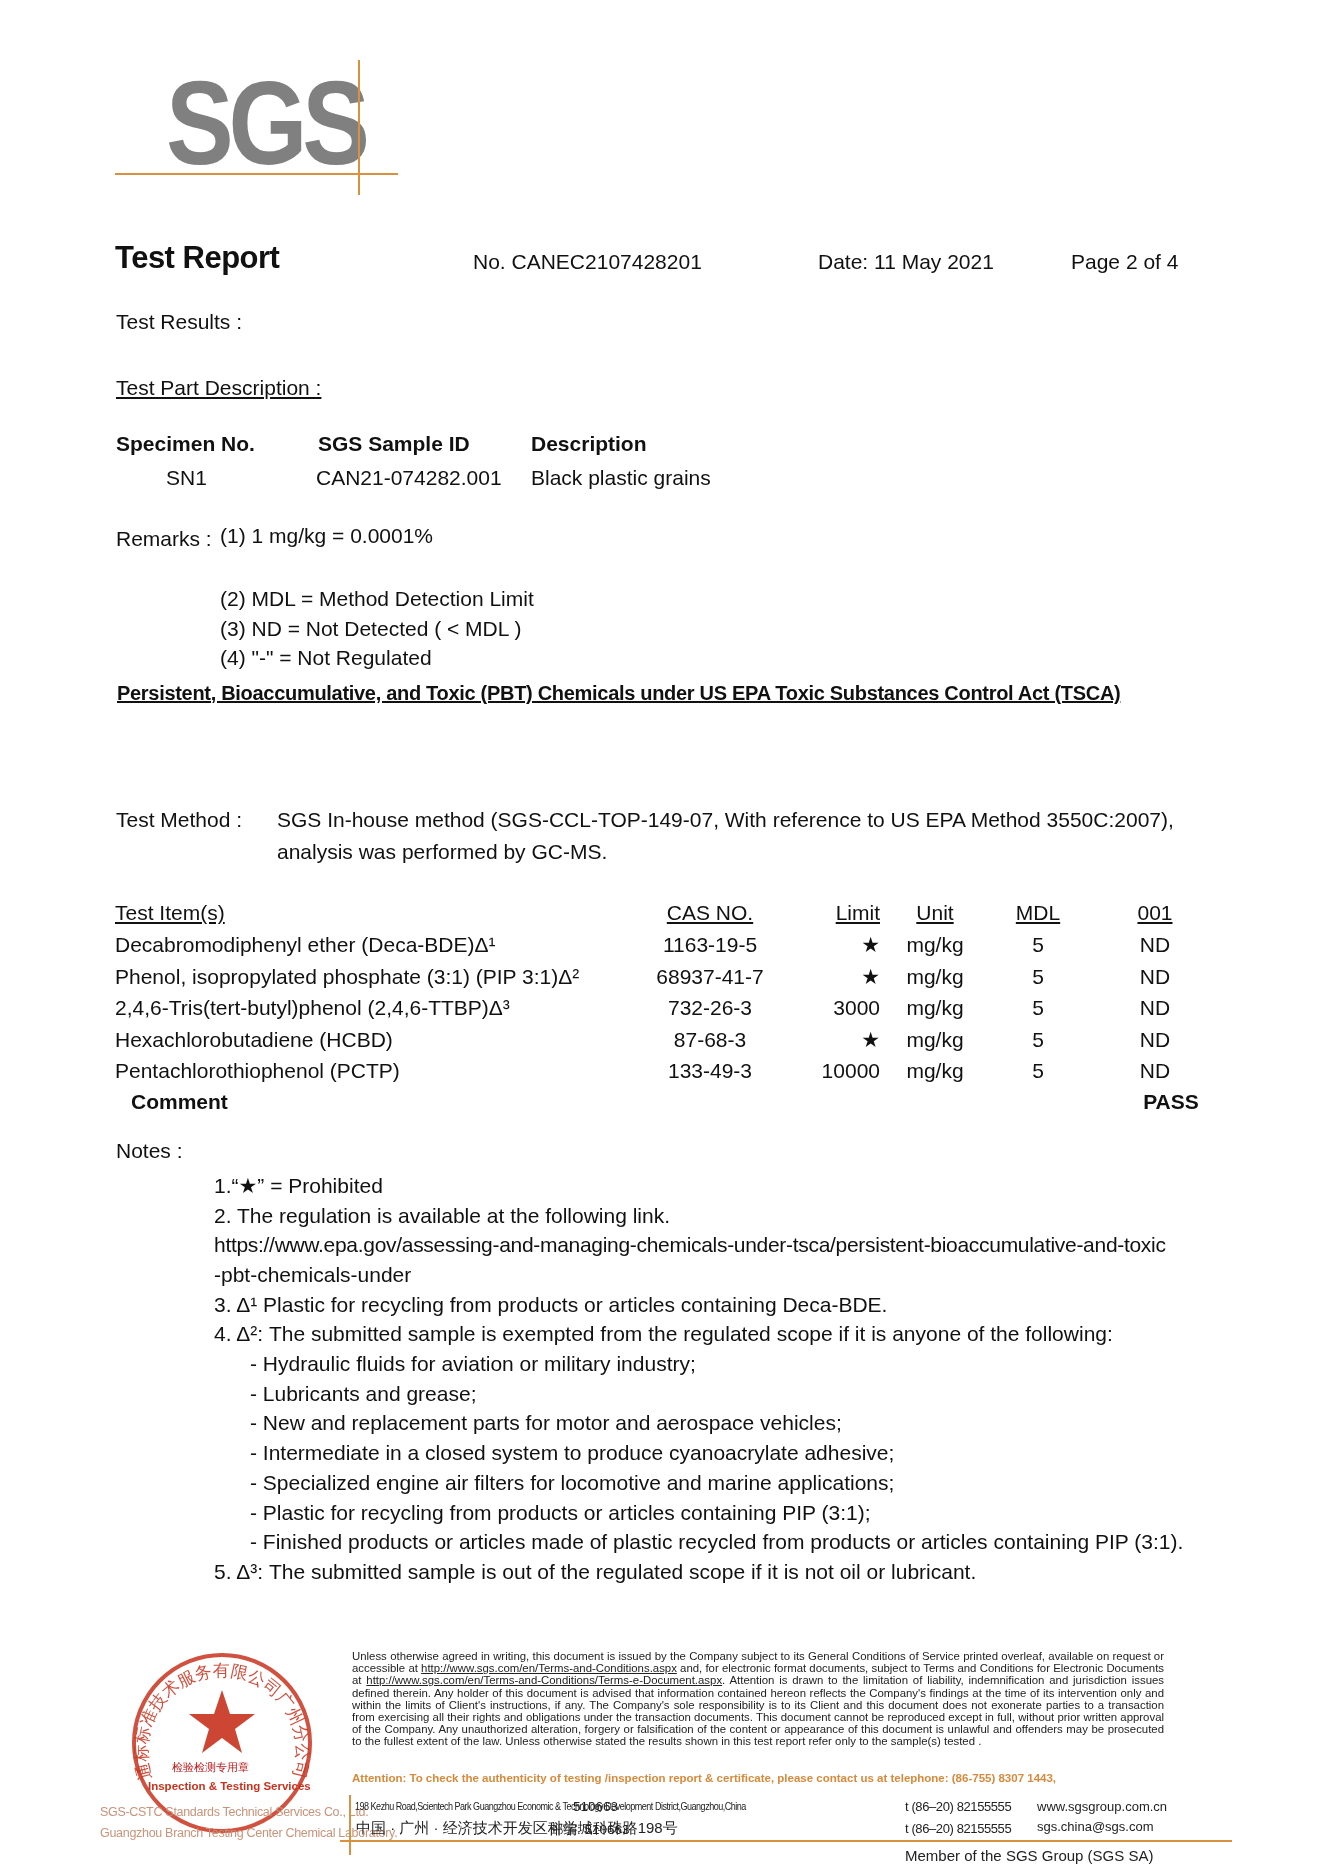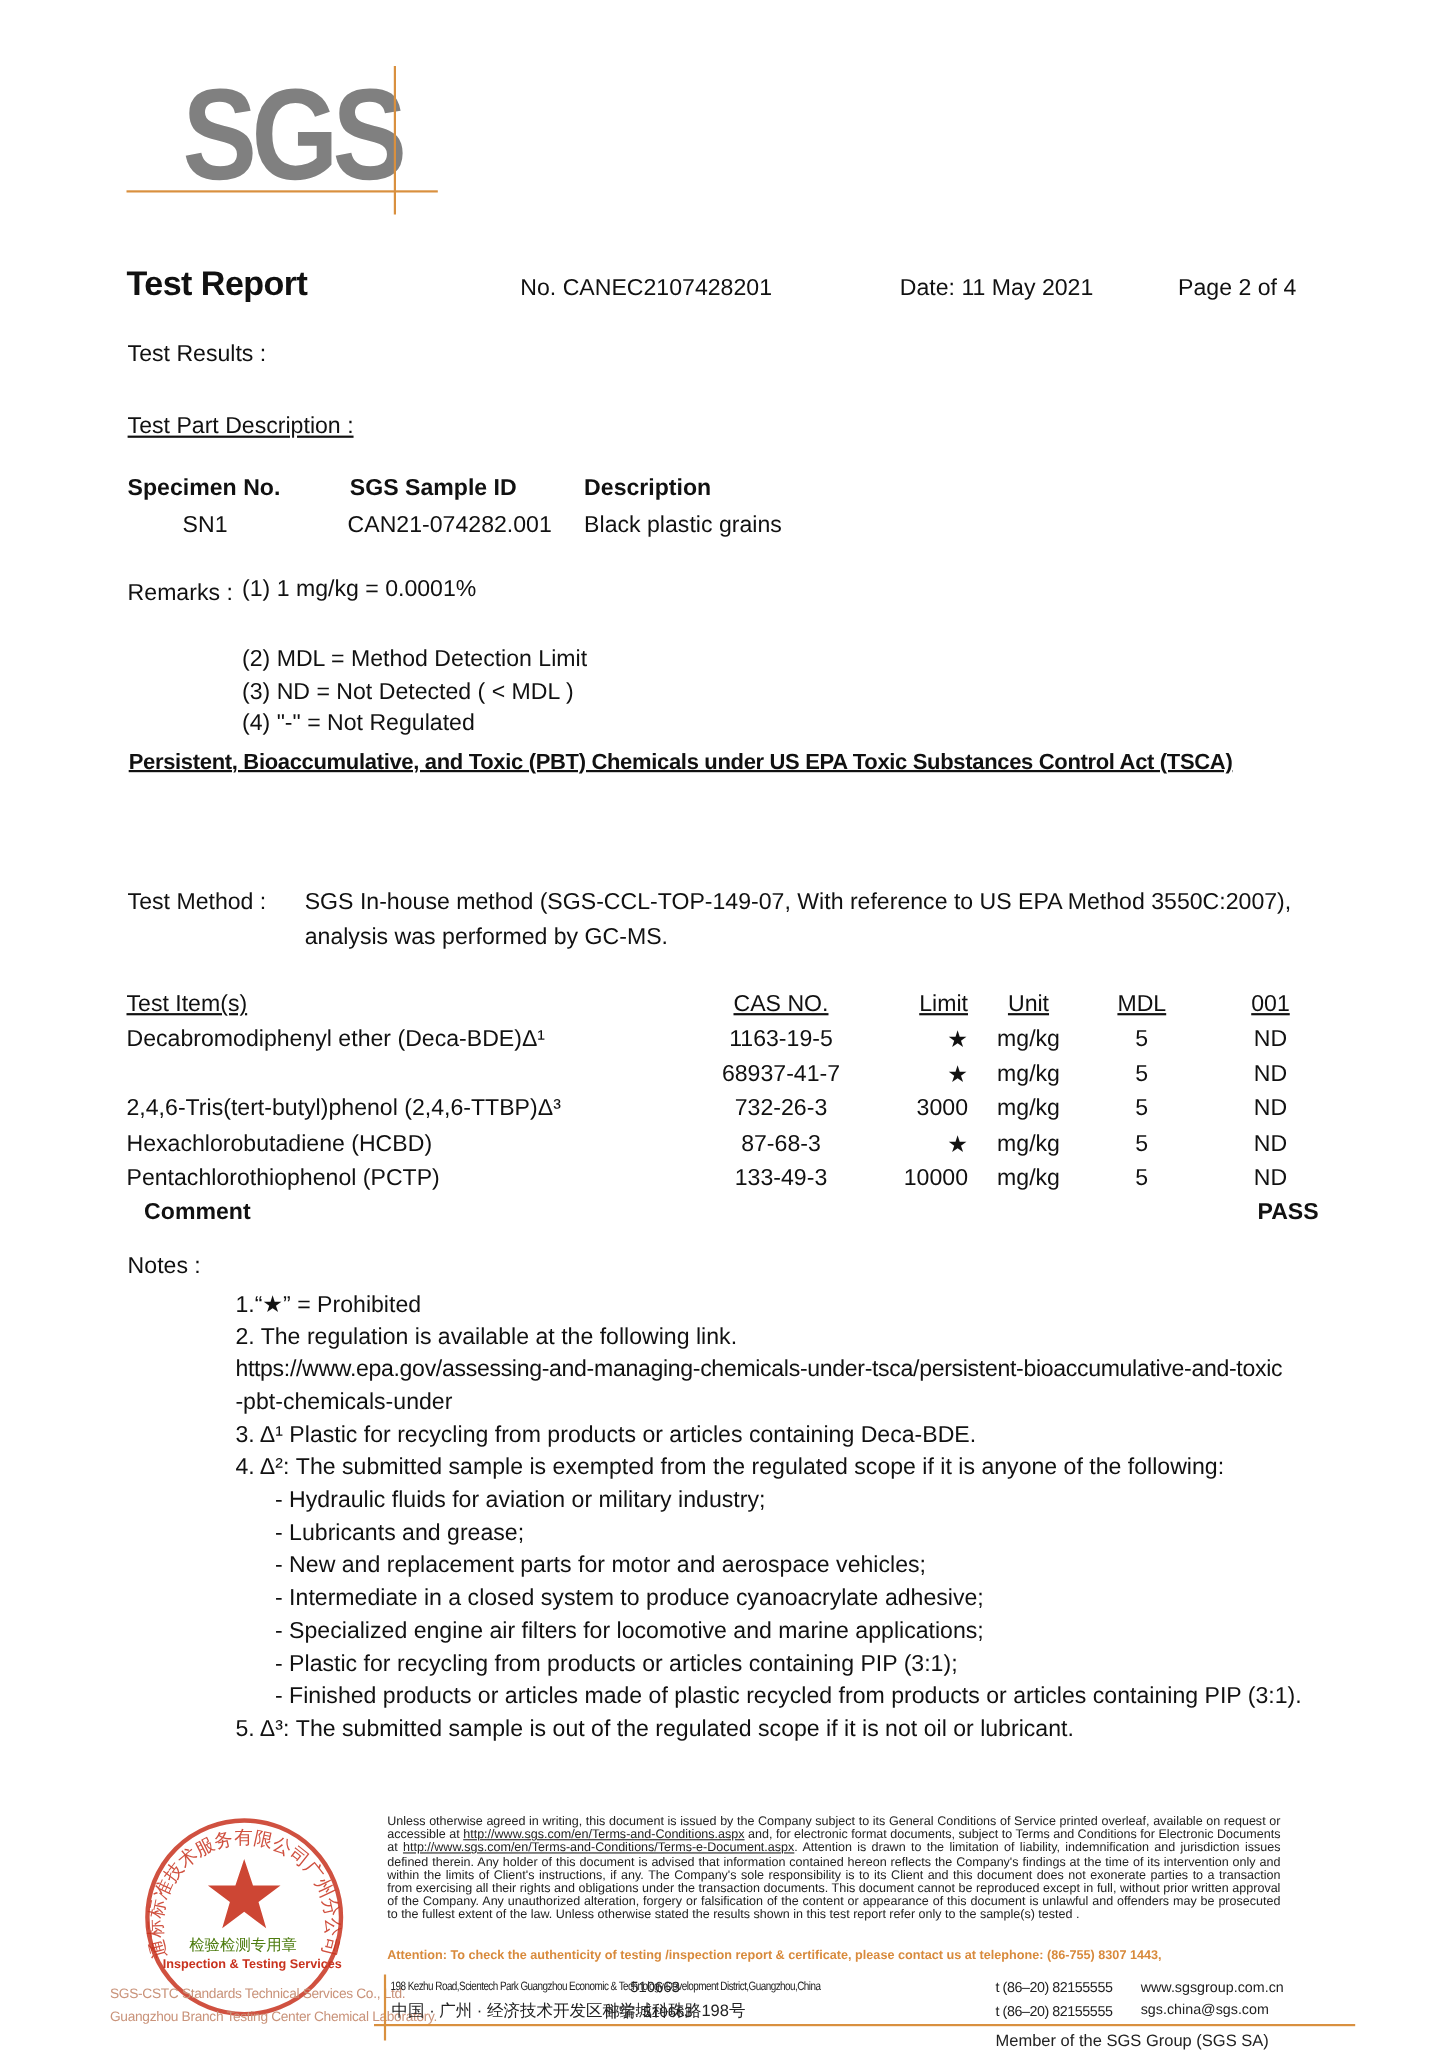--- a/index.html
+++ b/index.html
@@ -98,20 +98,21 @@
 
   <div class="row" style="top:933px;">
     <span class="abs col-name">Decabromodiphenyl ether (Deca-BDE)Δ¹</span>
     <span class="abs col-cas">1163-19-5</span>
     <span class="abs col-limit">★</span>
     <span class="abs col-unit">mg/kg</span>
     <span class="abs col-mdl">5</span>
     <span class="abs col-res">ND</span>
   </div>
   <div class="row" style="top:965px;">
+    <span class="abs col-name">Phenol, isopropylated phosphate (3:1) (PIP 3:1)Δ²</span>
     <span class="abs col-cas">68937-41-7</span>
     <span class="abs col-limit">★</span>
     <span class="abs col-unit">mg/kg</span>
     <span class="abs col-mdl">5</span>
     <span class="abs col-res">ND</span>
   </div>
   <div class="row" style="top:996px;">
     <span class="abs col-name">2,4,6-Tris(tert-butyl)phenol (2,4,6-TTBP)Δ³</span>
     <span class="abs col-cas">732-26-3</span>
     <span class="abs col-limit">3000</span>
@@ -161,21 +162,21 @@
   <svg width="230" height="210" viewBox="0 0 230 210">
     <circle cx="110" cy="95" r="88" fill="none" stroke="#c8321e" stroke-width="4" opacity="0.85"></circle>
     <polygon points="110,42 118,66 143,66 123,81 130,105 110,90 90,105 97,81 77,66 102,66" fill="#c8321e" opacity="0.9"></polygon>
     <defs>
       <path id="ringpath" d="M 40,130 A 75,75 0 1,1 180,130"></path>
     </defs>
     <text font-size="17" fill="#c8321e" opacity="0.85" font-family="DejaVu Sans, sans-serif">
       <textPath href="#ringpath" id="stamp-ring">通标标准技术服务有限公司广州分公司</textPath>
     </text>
   </svg>
-  <div class="stamp-cap" style="left:60px; top:112px; font-size:14px; color:#4d7c0f;text-align:center;">检验检测专用章</div>
+  <div class="stamp-cap" style="left:60px; top:112px; font-size:11px; color:#b91c1c;text-align:center;">检验检测专用章</div>
   <div class="stamp-cap" style="left:36px; top:132px; font-size:11.5px; font-weight:bold; color:#c8321e;">Inspection &amp; Testing Services</div>
   <div class="stamp-cap" style="left:-12px; top:157px; letter-spacing:-0.3px;">SGS-CSTC Standards Technical Services Co., Ltd.</div>
   <div class="stamp-cap" style="left:-12px; top:178px; letter-spacing:-0.3px;">Guangzhou Branch Testing Center Chemical Laboratory.</div>
 </div>
 
 <div class="abs fine">
   <span>Unless otherwise agreed in writing, this document is issued by the Company subject to its General Conditions of Service printed overleaf, available on request or accessible at </span><a>http://www.sgs.com/en/Terms-and-Conditions.aspx</a><span> and, for electronic format documents, subject to Terms and Conditions for Electronic Documents at </span><a>http://www.sgs.com/en/Terms-and-Conditions/Terms-e-Document.aspx</a><span>. Attention is drawn to the limitation of liability, indemnification and jurisdiction issues defined therein. Any holder of this document is advised that information contained hereon reflects the Company's findings at the time of its intervention only and within the limits of Client's instructions, if any. The Company's sole responsibility is to its Client and this document does not exonerate parties to a transaction from exercising all their rights and obligations under the transaction documents. This document cannot be reproduced except in full, without prior written approval of the Company. Any unauthorized alteration, forgery or falsification of the content or appearance of this document is unlawful and offenders may be prosecuted to the fullest extent of the law. Unless otherwise stated the results shown in this test report refer only to the sample(s) tested .</span>
 </div>
 
 <div class="abs attention">

